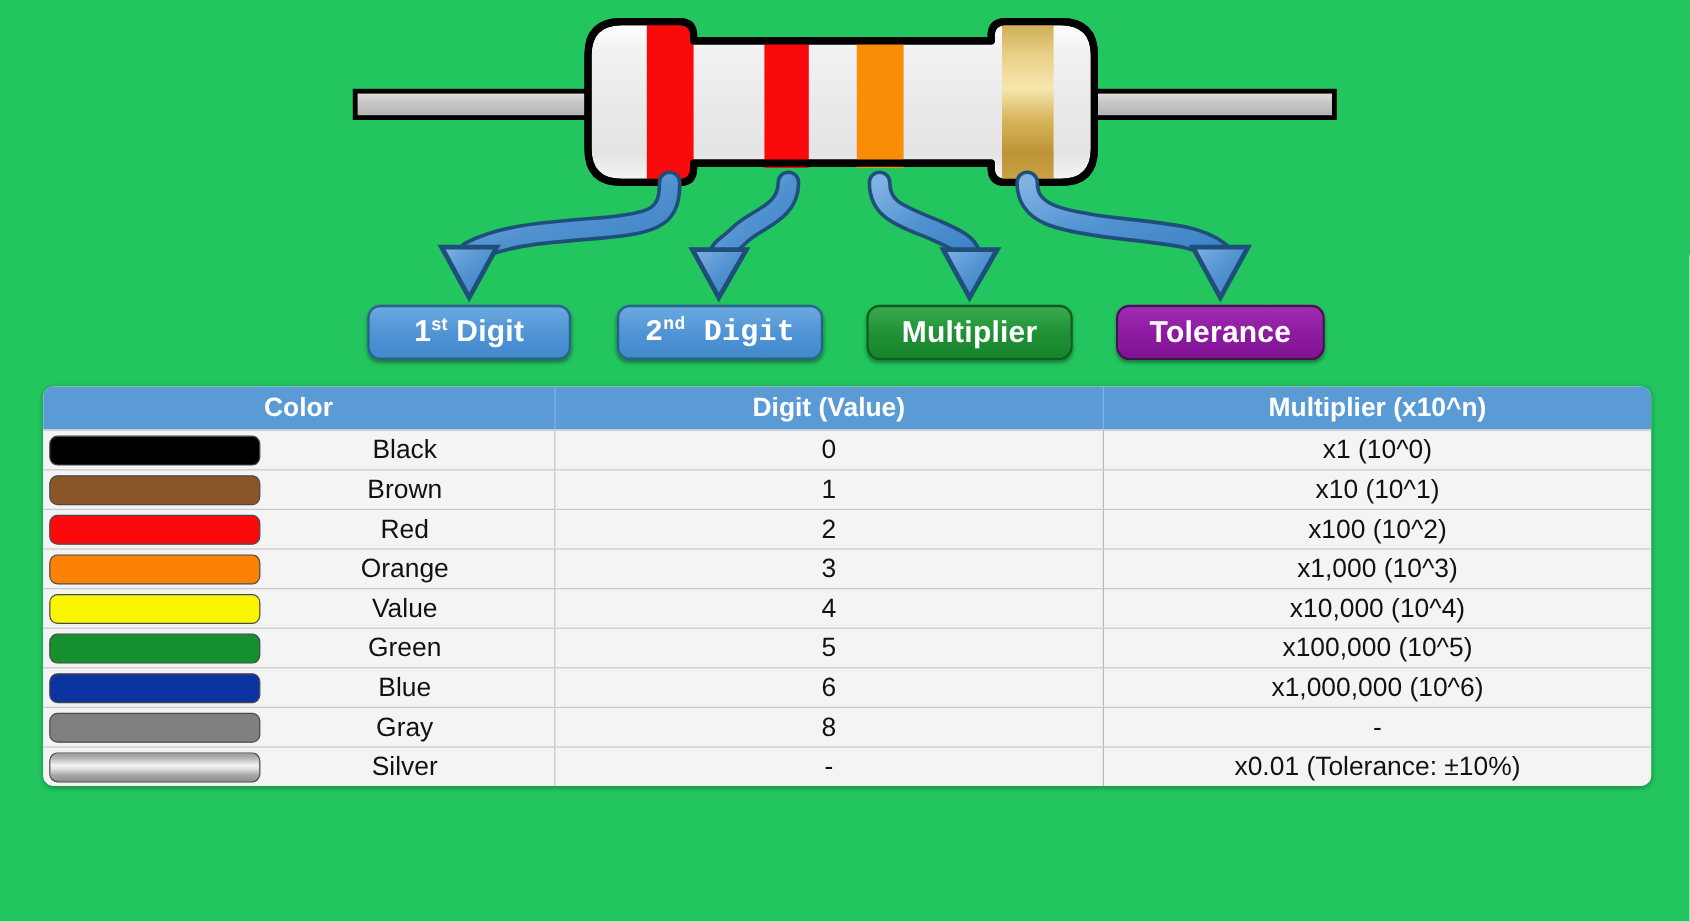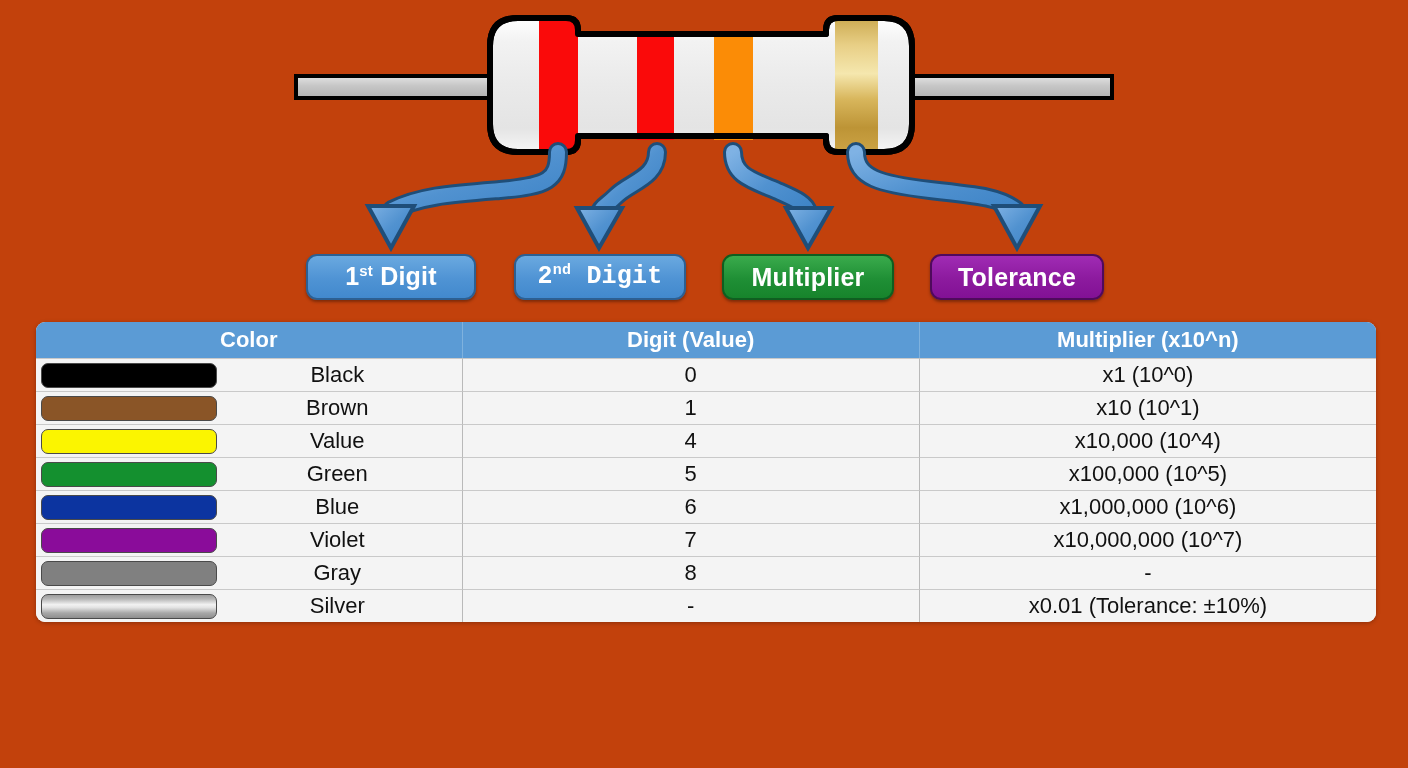--- a/index.html
+++ b/index.html
@@ -1,19 +1,19 @@
 <!DOCTYPE html>
 <html><head>
 <meta charset="utf-8">
 <style>
   * { margin:0; padding:0; box-sizing:border-box; }
   html,body { width:1408px; height:768px; background:#ffffff; overflow:hidden; }
   body { font-family:"Liberation Sans", sans-serif; }
 
-  #root { position:relative; width:1408px; height:768px; background:#c2410c; }
+  #root { position:relative; width:1408px; height:768px; background:#22c55e; }
 
   
   #resistor-area { position:absolute; left:0; top:0; width:1408px; height:310px; }
   #resistor-svg { position:absolute; left:0; top:0; }
 
   
   .label-chip{
     position:absolute; height:46px; border-radius:11px;
     display:flex; align-items:center; justify-content:center;
     color:#ffffff; font-size:25px; font-weight:bold;
@@ -194,20 +194,40 @@
               <div class="swatch" style="background: rgb(138, 85, 39);"></div>
               <div class="cname">Brown</div>
             </div>
           </td>
           <td class="c-digit-cell">1</td>
           <td class="c-mult-cell">x10 (10^1)</td>
         </tr>
         <tr>
           <td class="c-swatch-cell">
             <div class="swatch-wrap">
+              <div class="swatch" style="background: rgb(250, 10, 10);"></div>
+              <div class="cname">Red</div>
+            </div>
+          </td>
+          <td class="c-digit-cell">2</td>
+          <td class="c-mult-cell">x100 (10^2)</td>
+        </tr>
+        <tr>
+          <td class="c-swatch-cell">
+            <div class="swatch-wrap">
+              <div class="swatch" style="background: rgb(251, 130, 5);"></div>
+              <div class="cname">Orange</div>
+            </div>
+          </td>
+          <td class="c-digit-cell">3</td>
+          <td class="c-mult-cell">x1,000 (10^3)</td>
+        </tr>
+        <tr>
+          <td class="c-swatch-cell">
+            <div class="swatch-wrap">
               <div class="swatch" style="background: rgb(251, 245, 0);"></div>
               <div class="cname">Value</div>
             </div>
           </td>
           <td class="c-digit-cell">4</td>
           <td class="c-mult-cell">x10,000 (10^4)</td>
         </tr>
         <tr>
           <td class="c-swatch-cell">
             <div class="swatch-wrap">
@@ -224,30 +244,20 @@
               <div class="swatch" style="background: rgb(12, 52, 160);"></div>
               <div class="cname">Blue</div>
             </div>
           </td>
           <td class="c-digit-cell">6</td>
           <td class="c-mult-cell">x1,000,000 (10^6)</td>
         </tr>
         <tr>
           <td class="c-swatch-cell">
             <div class="swatch-wrap">
-              <div class="swatch" style="background: rgb(138, 12, 154);"></div>
-              <div class="cname">Violet</div>
-            </div>
-          </td>
-          <td class="c-digit-cell">7</td>
-          <td class="c-mult-cell">x10,000,000 (10^7)</td>
-        </tr>
-        <tr>
-          <td class="c-swatch-cell">
-            <div class="swatch-wrap">
               <div class="swatch" style="background: rgb(128, 128, 128);"></div>
               <div class="cname">Gray</div>
             </div>
           </td>
           <td class="c-digit-cell">8</td>
           <td class="c-mult-cell">-</td>
         </tr>
         <tr>
           <td class="c-swatch-cell">
             <div class="swatch-wrap">

